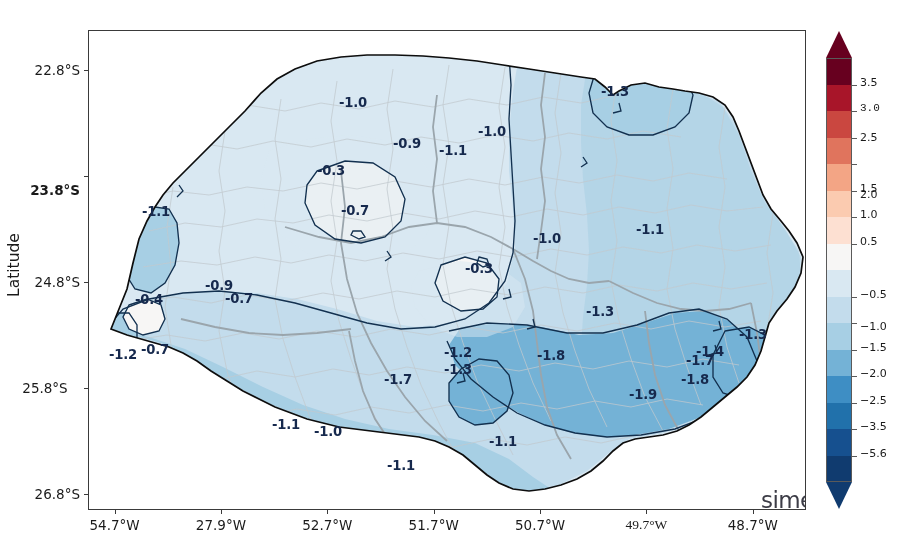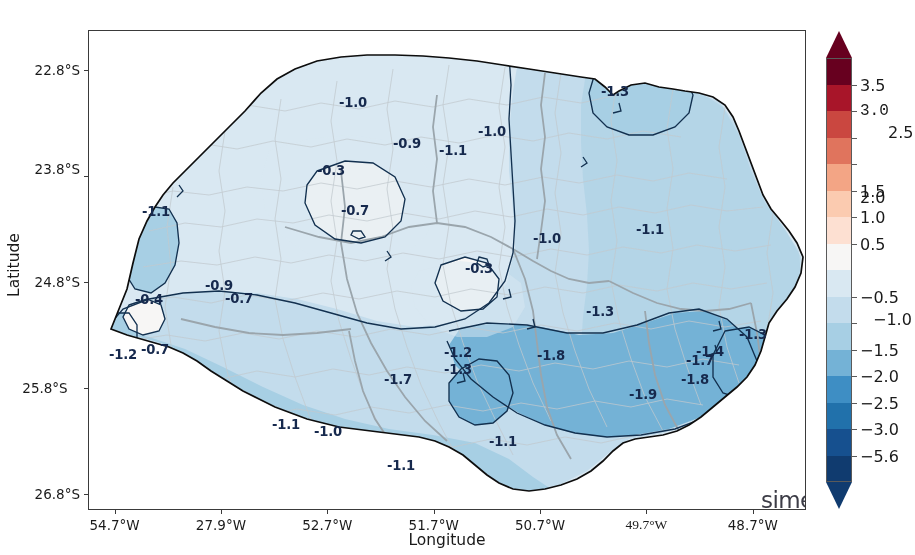--- a/index.html
+++ b/index.html
@@ -102,21 +102,21 @@
   }
   .cbtick {
     position: absolute;
     left: 852px;
     width: 5px; height: 1px;
     background: #5a5a5a;
   }
   .cbtl {
     position: absolute;
     left: 860px;
-    font-size: 16px;
+    font-size: 11px;
     color: #1a1a1a;
     white-space: nowrap;
   }
   
   .vlab {
     position: absolute;
     font-size: 13.2px;
     font-weight: bold;
     color: #16294d;
     white-space: nowrap;
@@ -415,21 +415,21 @@
       <div class="vlab" style="left: 286px; top: 424px;">-1.1</div>
       <div class="vlab" style="left: 328px; top: 431px;">-1.0</div>
       <div class="vlab" style="left: 503px; top: 441px;">-1.1</div>
       <div class="vlab" style="left: 401px; top: 465px;">-1.1</div>
     </div>
 
   <div id="ytickwrap">
       <div class="ticklineY" style="left: 84px; top: 70px;"></div>
       <div class="ytl" style="left: 10px; top: 62.2649px;">22.8°S</div>
       <div class="ticklineY" style="left: 84px; top: 176px;"></div>
-      <div class="ytl" style="left: 10px; top: 161px;">23.8°S</div>
+      <div class="ytl" style="left: 10px; top: 182px; font-weight: bold;">23.8°S</div>
       <div class="ticklineY" style="left: 84px; top: 282px;"></div>
       <div class="ytl" style="left: 10px; top: 274.185px;">24.8°S</div>
       <div class="ticklineY" style="left: 84px; top: 388px;"></div>
       <div class="ytl" style="left: 10px; top: 380.146px; text-align: center;">25.8°S</div>
       <div class="ticklineY" style="left: 84px; top: 494px;"></div>
       <div class="ytl" style="left: 10px; top: 486.106px;">26.8°S</div>
     </div>
   <div id="xtickwrap">
       <div class="ticklineX" style="left: 115px; top: 510px;"></div>
       <div class="xtl" style="left: 69.5926px; top: 517px;">54.7°W</div>
@@ -440,21 +440,20 @@
       <div class="ticklineX" style="left: 434px; top: 510px;"></div>
       <div class="xtl" style="left: 388.704px; top: 517px;">51.7°W</div>
       <div class="ticklineX" style="left: 540px; top: 510px;"></div>
       <div class="xtl" style="left: 495.074px; top: 517px;">50.7°W</div>
       <div class="ticklineX" style="left: 646px; top: 510px;"></div>
       <div class="xtl" style="left: 601.444px; top: 517px; font-family: Liberation Serif, serif;">49.7°W</div>
       <div class="ticklineX" style="left: 753px; top: 510px;"></div>
       <div class="xtl" style="left: 707.815px; top: 517px;">48.7°W</div>
     </div>
 
-  <div class="xlabel">Longitude</div>
   <div class="ylabel">Latitude</div>
 
   <div id="cbar">
       <div class="cbseg" style="background: rgb(103, 0, 31); height: 26.5px;"></div>
       <div class="cbseg" style="background: rgb(168, 21, 41); height: 26.5px;"></div>
       <div class="cbseg" style="background: rgb(202, 71, 64); height: 26.5px;"></div>
       <div class="cbseg" style="background: rgb(224, 116, 93); height: 26.5px;"></div>
       <div class="cbseg" style="background: rgb(243, 165, 133); height: 26.5px;"></div>
       <div class="cbseg" style="background: rgb(251, 203, 176); height: 26.5px;"></div>
       <div class="cbseg" style="background: rgb(253, 224, 210); height: 26.5px;"></div>
@@ -474,38 +473,38 @@
   <div id="cbarrows">
       <div class="cbtri up" style="position: absolute; left: 826px; top: 31px; border-bottom-color: rgb(103, 0, 31);"></div>
       <div class="cbtri down" style="position: absolute; left: 826px; top: 482px; border-top-color: rgb(16, 59, 111);"></div>
     </div>
   <div id="cbticks">
       <div class="cbtick" style="top: 85px;"></div>
       <div class="cbtl" style="top: 75.5px;">3.5</div>
       <div class="cbtick" style="top: 111px;"></div>
       <div class="cbtl" style="top: 102px; font-family: Liberation Mono, monospace;">3.0</div>
       <div class="cbtick" style="top: 138px;"></div>
-      <div class="cbtl" style="top: 123px; margin-left: 28px;">2.5</div>
+      <div class="cbtl" style="top: 131px;">2.5</div>
       <div class="cbtick" style="top: 164px;"></div>
       <div class="cbtl" style="top: 160px; margin-top: 28px;">2.0</div>
       <div class="cbtick" style="top: 191px;"></div>
       <div class="cbtl" style="top: 181.5px;">1.5</div>
       <div class="cbtick" style="top: 217px;"></div>
       <div class="cbtl" style="top: 208px;">1.0</div>
       <div class="cbtick" style="top: 244px;"></div>
       <div class="cbtl" style="top: 234.5px;">0.5</div>
       <div class="cbtick" style="top: 297px;"></div>
       <div class="cbtl" style="top: 287.5px;">−0.5</div>
       <div class="cbtick" style="top: 323px;"></div>
-      <div class="cbtl" style="top: 310px; margin-left: 13px;">−1.0</div>
+      <div class="cbtl" style="top: 320px;">−1.0</div>
       <div class="cbtick" style="top: 350px;"></div>
       <div class="cbtl" style="top: 340.5px;">−1.5</div>
       <div class="cbtick" style="top: 376px;"></div>
       <div class="cbtl" style="top: 367px;">−2.0</div>
       <div class="cbtick" style="top: 403px;"></div>
       <div class="cbtl" style="top: 393.5px;">−2.5</div>
       <div class="cbtick" style="top: 429px;"></div>
-      <div class="cbtl" style="top: 420px;">−3.0</div>
+      <div class="cbtl" style="top: 420px;">−3.5</div>
       <div class="cbtick" style="top: 456px;"></div>
       <div class="cbtl" style="top: 446.5px;">−5.6</div>
     </div>
 
 </div>
 
 </body></html>

